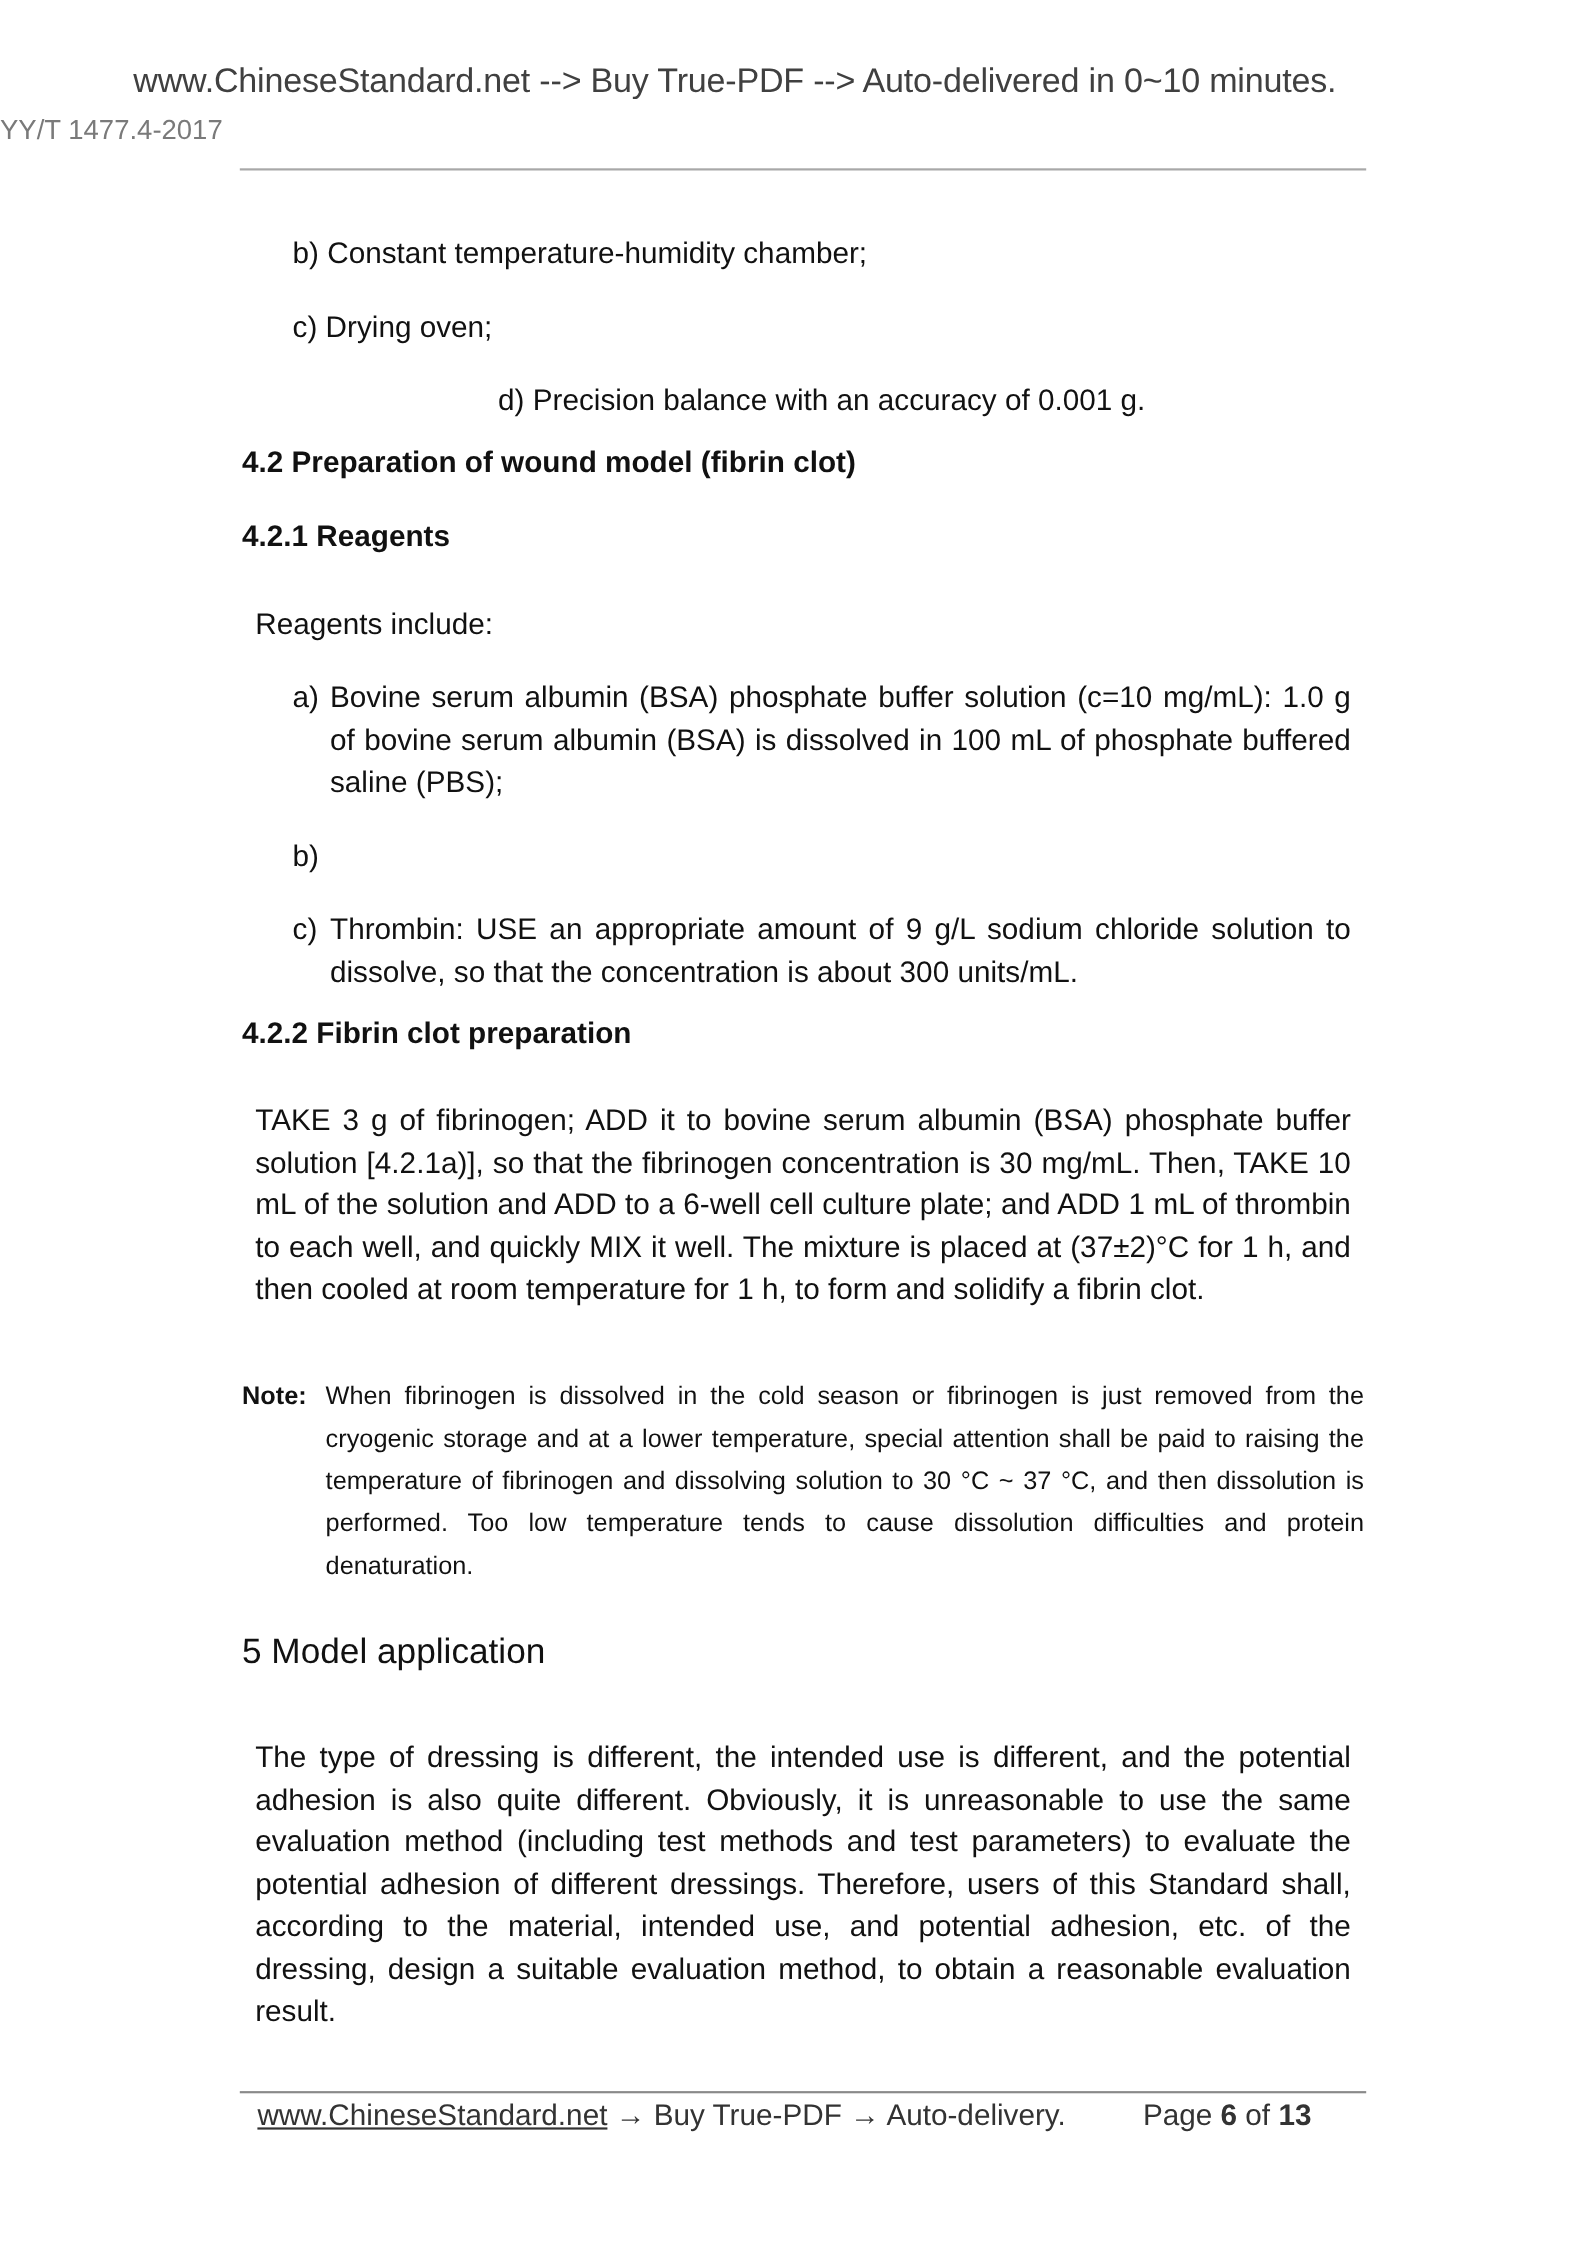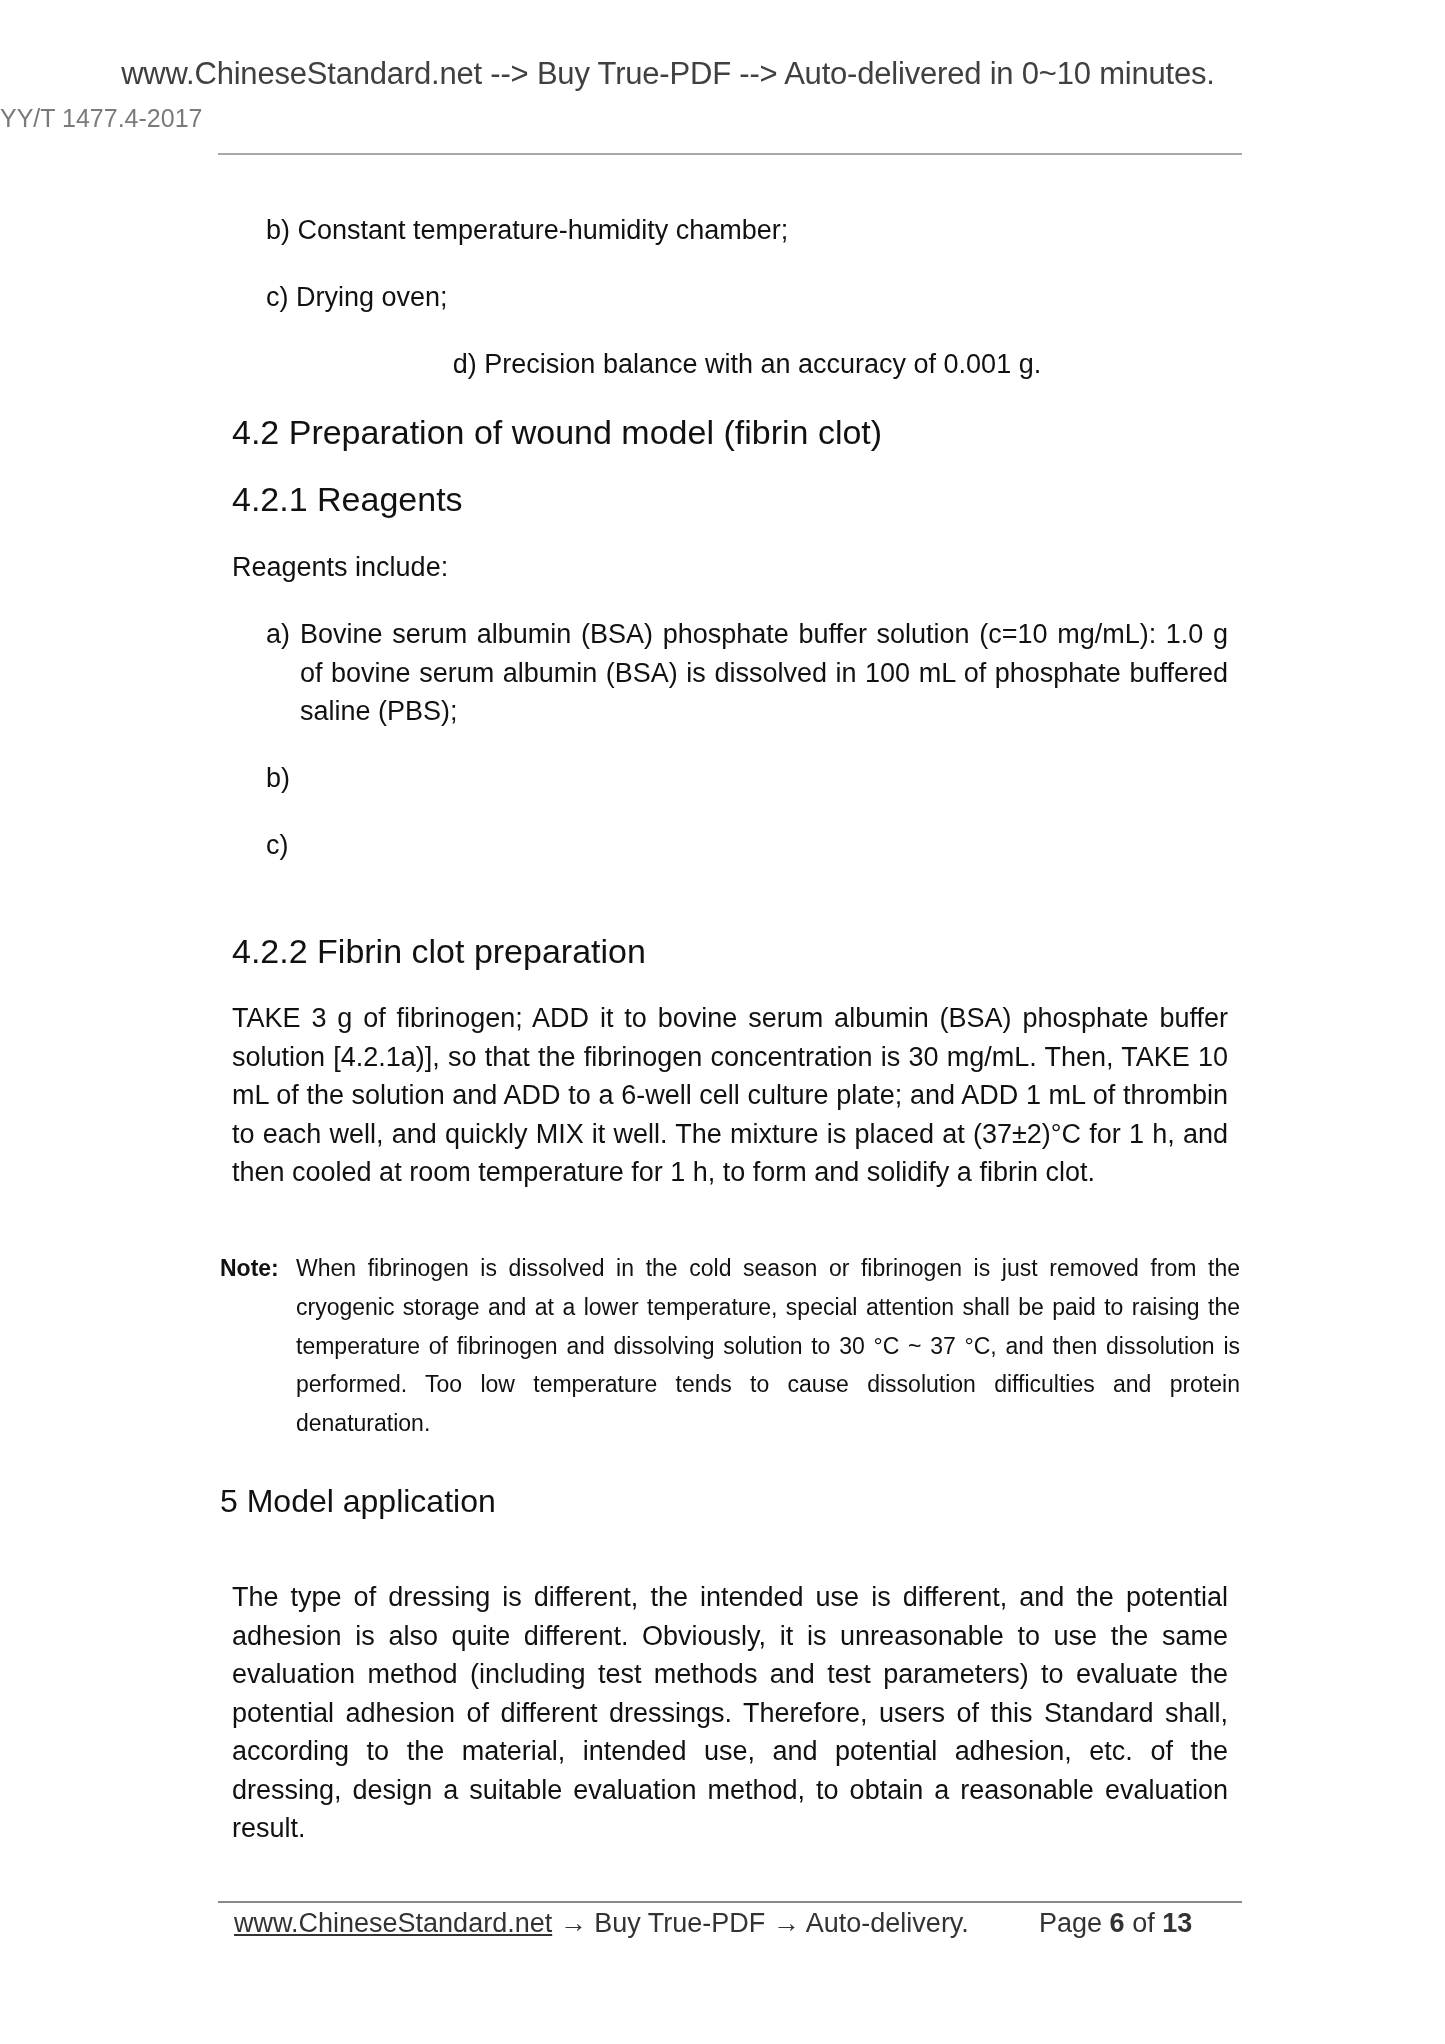--- a/index.html
+++ b/index.html
@@ -15,21 +15,21 @@
     position: absolute; left: 0; width: 1445px; top: 104px; text-align: left;
     font-size: 25px; color: #7a7a7a;
   }
   .hdr-rule {
     position: absolute; left: 218px; width: 1024px; top: 153px; height: 2px; background: #a8a8a8;
   }
   .content { position: absolute; left: 220px; width: 1020px; top: 0; }
   .blk { position: absolute; left: 0; width: 1020px; }
   .p { font-size: 27px; line-height: 38.5px; margin: 12px; }
   .just { text-align: justify; }
-  .h3 { font-size: 34px; font-weight: normal; line-height: 38px; margin: 12px; }
+  .h3 { font-size: 27px; font-weight: bold; line-height: 38px; margin: 0; }
   .h2 { font-size: 32px; font-weight: normal; line-height: 46px; margin: 0; }
   .item { position: relative; padding-left: 68px; text-align: justify; }
   .item .lbl { position: absolute; left: 34px; top: 0; }
   .item-simple { padding-left: 34px; }
   .note { font-size: 23px; line-height: 38.8px; position: relative; padding-left: 76px; text-align: justify; margin: 0; }
   .note .lbl { position: absolute; left: 0; top: 0; font-weight: bold; }
   .ftr-rule {
     position: absolute; left: 218px; width: 1024px; top: 1901px; height: 2px; background: #8a8a8a;
   }
   .ftr {
@@ -68,21 +68,21 @@
     <p class="p">Reagents include:</p>
   </div>
 
   <div class="blk" style="top:603px;">
     <p class="p item"><span class="lbl">a)</span><span>Bovine serum albumin (BSA) phosphate buffer solution (c=10 mg/mL): 1.0 g of bovine serum albumin (BSA) is dissolved in 100 mL of phosphate buffered saline (PBS);</span></p>
   </div>
   <div class="blk" style="top:747px;">
     <p class="p item"><span class="lbl">b)</span></p>
   </div>
   <div class="blk" style="top:814px;">
-    <p class="p item"><span class="lbl">c)</span></p>
+    <p class="p item"><span class="lbl">c)</span><span>Thrombin: USE an appropriate amount of 9 g/L sodium chloride solution to dissolve, so that the concentration is about 300 units/mL.</span></p>
   </div>
 
   <div class="blk" style="top:920px;">
     <p class="h3">4.2.2 Fibrin clot preparation</p>
   </div>
   <div class="blk" style="top:987px;">
     <p class="p just">TAKE 3 g of fibrinogen; ADD it to bovine serum albumin (BSA) phosphate buffer solution [4.2.1a)], so that the fibrinogen concentration is 30 mg/mL. Then, TAKE 10 mL of the solution and ADD to a 6-well cell culture plate; and ADD 1 mL of thrombin to each well, and quickly MIX it well. The mixture is placed at (37±2)°C for 1 h, and then cooled at room temperature for 1 h, to form and solidify a fibrin clot.</p>
   </div>
 
   <div class="blk" style="top:1249px;">

